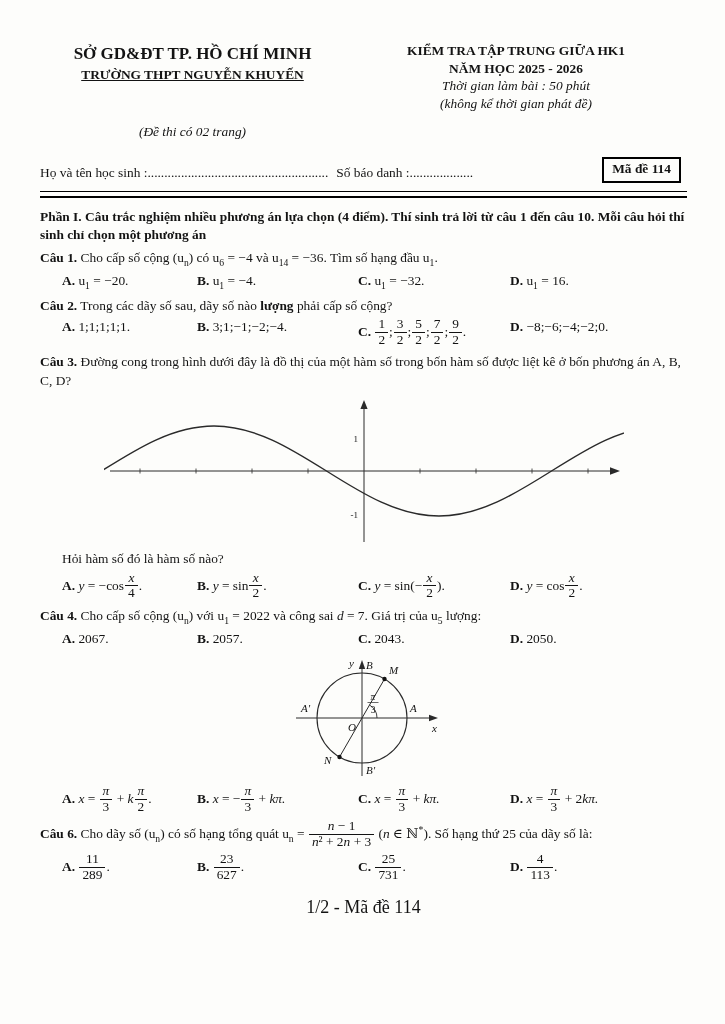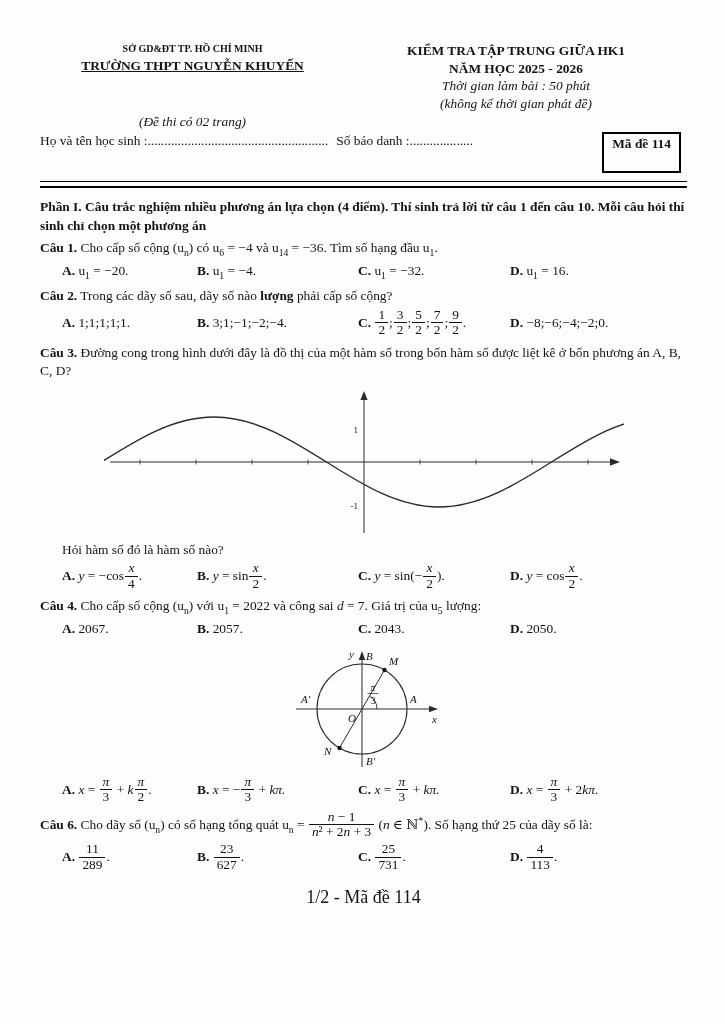--- a/index.html
+++ b/index.html
@@ -7,33 +7,33 @@
     width:725px;height:1024px;box-sizing:border-box;margin:0 auto;
     padding:42px 38px 0 40px;background:#fdfdfb;color:#131313;
     font-family:"Liberation Serif","DejaVu Serif",serif;
     font-size:13.4px;line-height:1.38;overflow:hidden;
   }
   .hdr{display:flex;}
   .hdr-left{width:305px;text-align:center;}
   .hdr-right{flex:1;text-align:center;}
   .b{font-weight:bold;}
   .i{font-style:italic;}
-  .dept{font-weight:bold;font-size:10px;}
+  .dept{font-weight:bold;font-size:17px;}
   .school{font-weight:bold;text-decoration:underline;margin-top:1px;}
   .pages-note{font-style:italic;margin-top:38px;}
   .hdr-right div{line-height:1.32;}
-  .info{display:flex;align-items:flex-start;}
+  .info{display:flex;align-items:flex-end;margin-top:16px;}
   .info .lab1{margin-right:8px;}
-  .codebox{border:2px solid #000;padding:1px 8px 18px;font-weight:bold;margin-left:auto;margin-right:6px;white-space:nowrap;}
+  .codebox{border:2px solid #000;padding:1px 8px 2px;font-weight:bold;margin-left:auto;margin-right:6px;white-space:nowrap;}
   .rule1{border-top:1.5px solid #000;margin-top:8px;}
   .rule2{border-top:2.5px solid #000;margin-top:4px;}
   .phead{font-weight:bold;margin:10px 0 3px;}
   .q{margin:4px 0 1px;}
   .qlabel{font-weight:bold;}
-  .opts{display:flex;margin:3px 0 5px;padding-left:22px;align-items:center;}
+  .opts{display:flex;margin:3px 0 5px;padding-left:22px;align-items:flex-start;}
   .o1{width:135px;}.o2{width:161px;}.o3{width:152px;}.o4{flex:1;}
   .L{font-weight:bold;}
   sub{font-size:0.72em;}
   sup{font-size:0.72em;}
   .v{font-style:italic;}
   .frac{display:inline-flex;flex-direction:column;text-align:center;vertical-align:middle;line-height:1.08;margin:0 1px;position:relative;top:-1px;}
   .frac .num{display:block;padding:0 3px;}
   .frac .den{display:block;padding:0 3px;border-top:1px solid #131313;}
   .fig{display:block;margin:6px auto 2px;}
   .fig text{font-family:"Liberation Serif","DejaVu Serif",serif;fill:#131313;}

